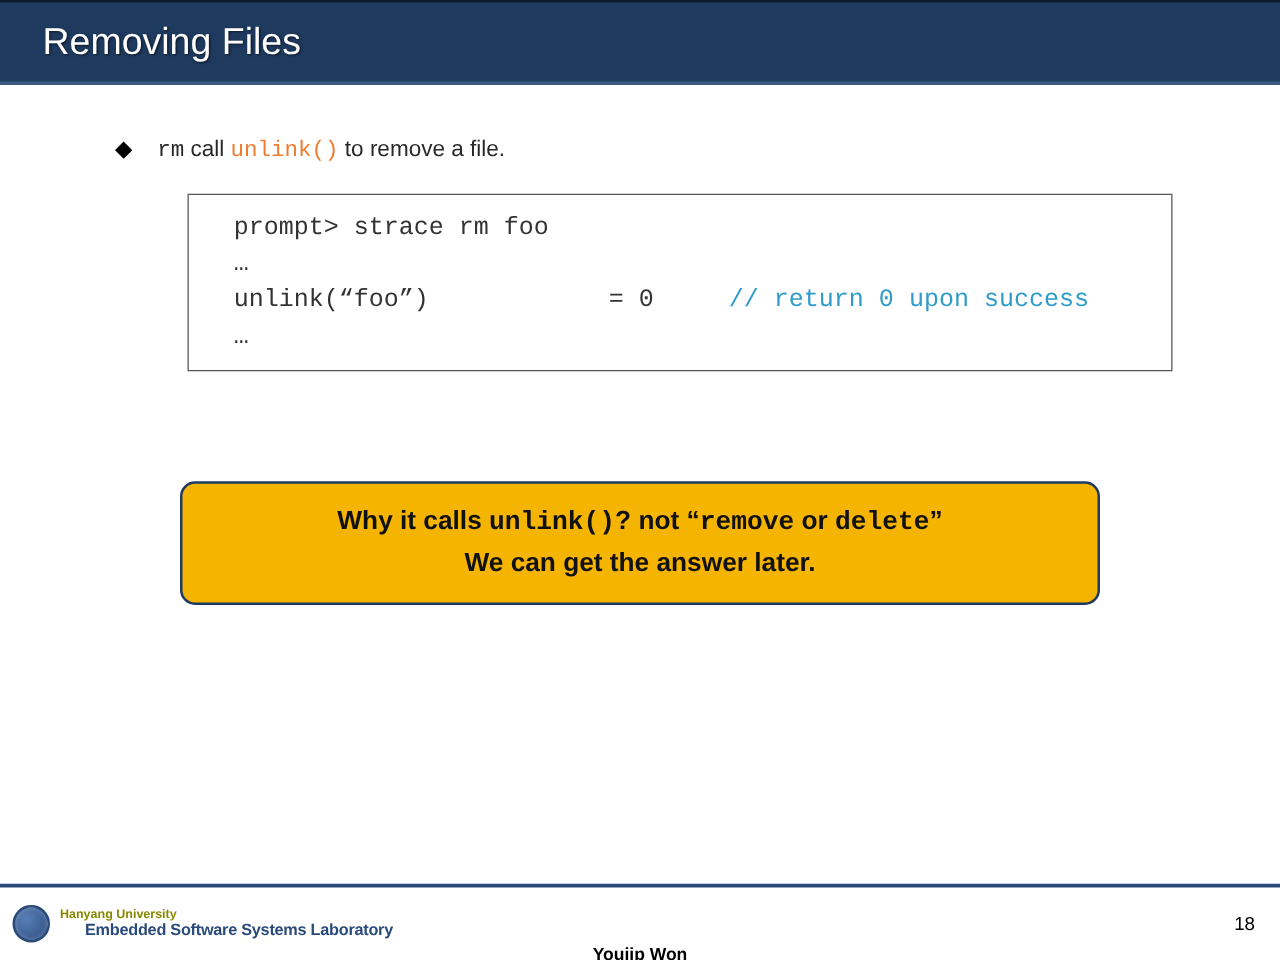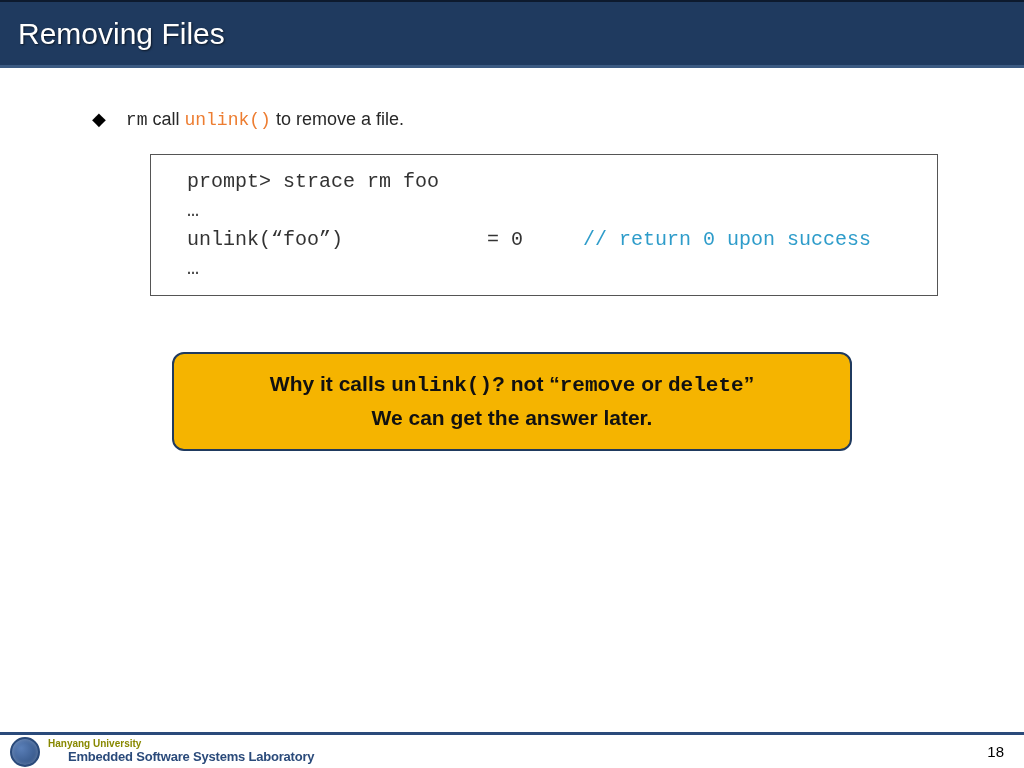--- a/index.html
+++ b/index.html
@@ -11,21 +11,21 @@
     position: relative;
     overflow: hidden;
   }
   .header {
     background: #1f3a5f;
     border-top: 2px solid #0d1a2e;
     border-bottom: 3px solid #3b5a82;
     height: 68px;
     display: flex;
     align-items: center;
-    padding-left: 18px;
+    padding-left: 34px;
   }
   .header-title {
     color: #ffffff;
     font-size: 30px;
     font-weight: 400;
     text-shadow: 1px 1px 2px rgba(0,0,0,0.6);
   }
   .content {
     padding: 40px 40px 0 40px;
   }
@@ -67,37 +67,37 @@
     border: 1px solid #555;
     padding: 12px 36px;
     font-family: "Courier New", monospace;
     font-size: 20px;
     line-height: 1.45;
     color: #333;
   }
   .code-line { white-space: pre; }
   .comment { color: #2e9cca; text-align: center; }
   .callout {
-    margin: 56px auto 0 auto;
-    width: 680px;
+    margin: 88px auto 0 auto;
+    width: 736px;
     background: #f5b400;
     border: 2px solid #1f3a5f;
     border-radius: 12px;
     padding: 14px 24px 16px;
     text-align: center;
     font-size: 21px;
     font-weight: 700;
     color: #111;
     line-height: 1.5;
   }
   .callout .mono { font-weight: 700; }
   .footer {
     position: absolute;
     left: 0; right: 0; bottom: 0;
-    height: 36px;
+    height: 61px;
     border-top: 3px solid #2a4a7a;
     display: flex;
     align-items: center;
     padding: 0 20px 0 10px;
   }
   .logo-block { display: flex; align-items: center; gap: 8px; }
   .logo-circle {
     width: 30px; height: 30px; border-radius: 50%;
     background: radial-gradient(circle at 35% 35%, #5a7fb8, #2a4a7a);
     border: 2px solid #2a4a7a;

